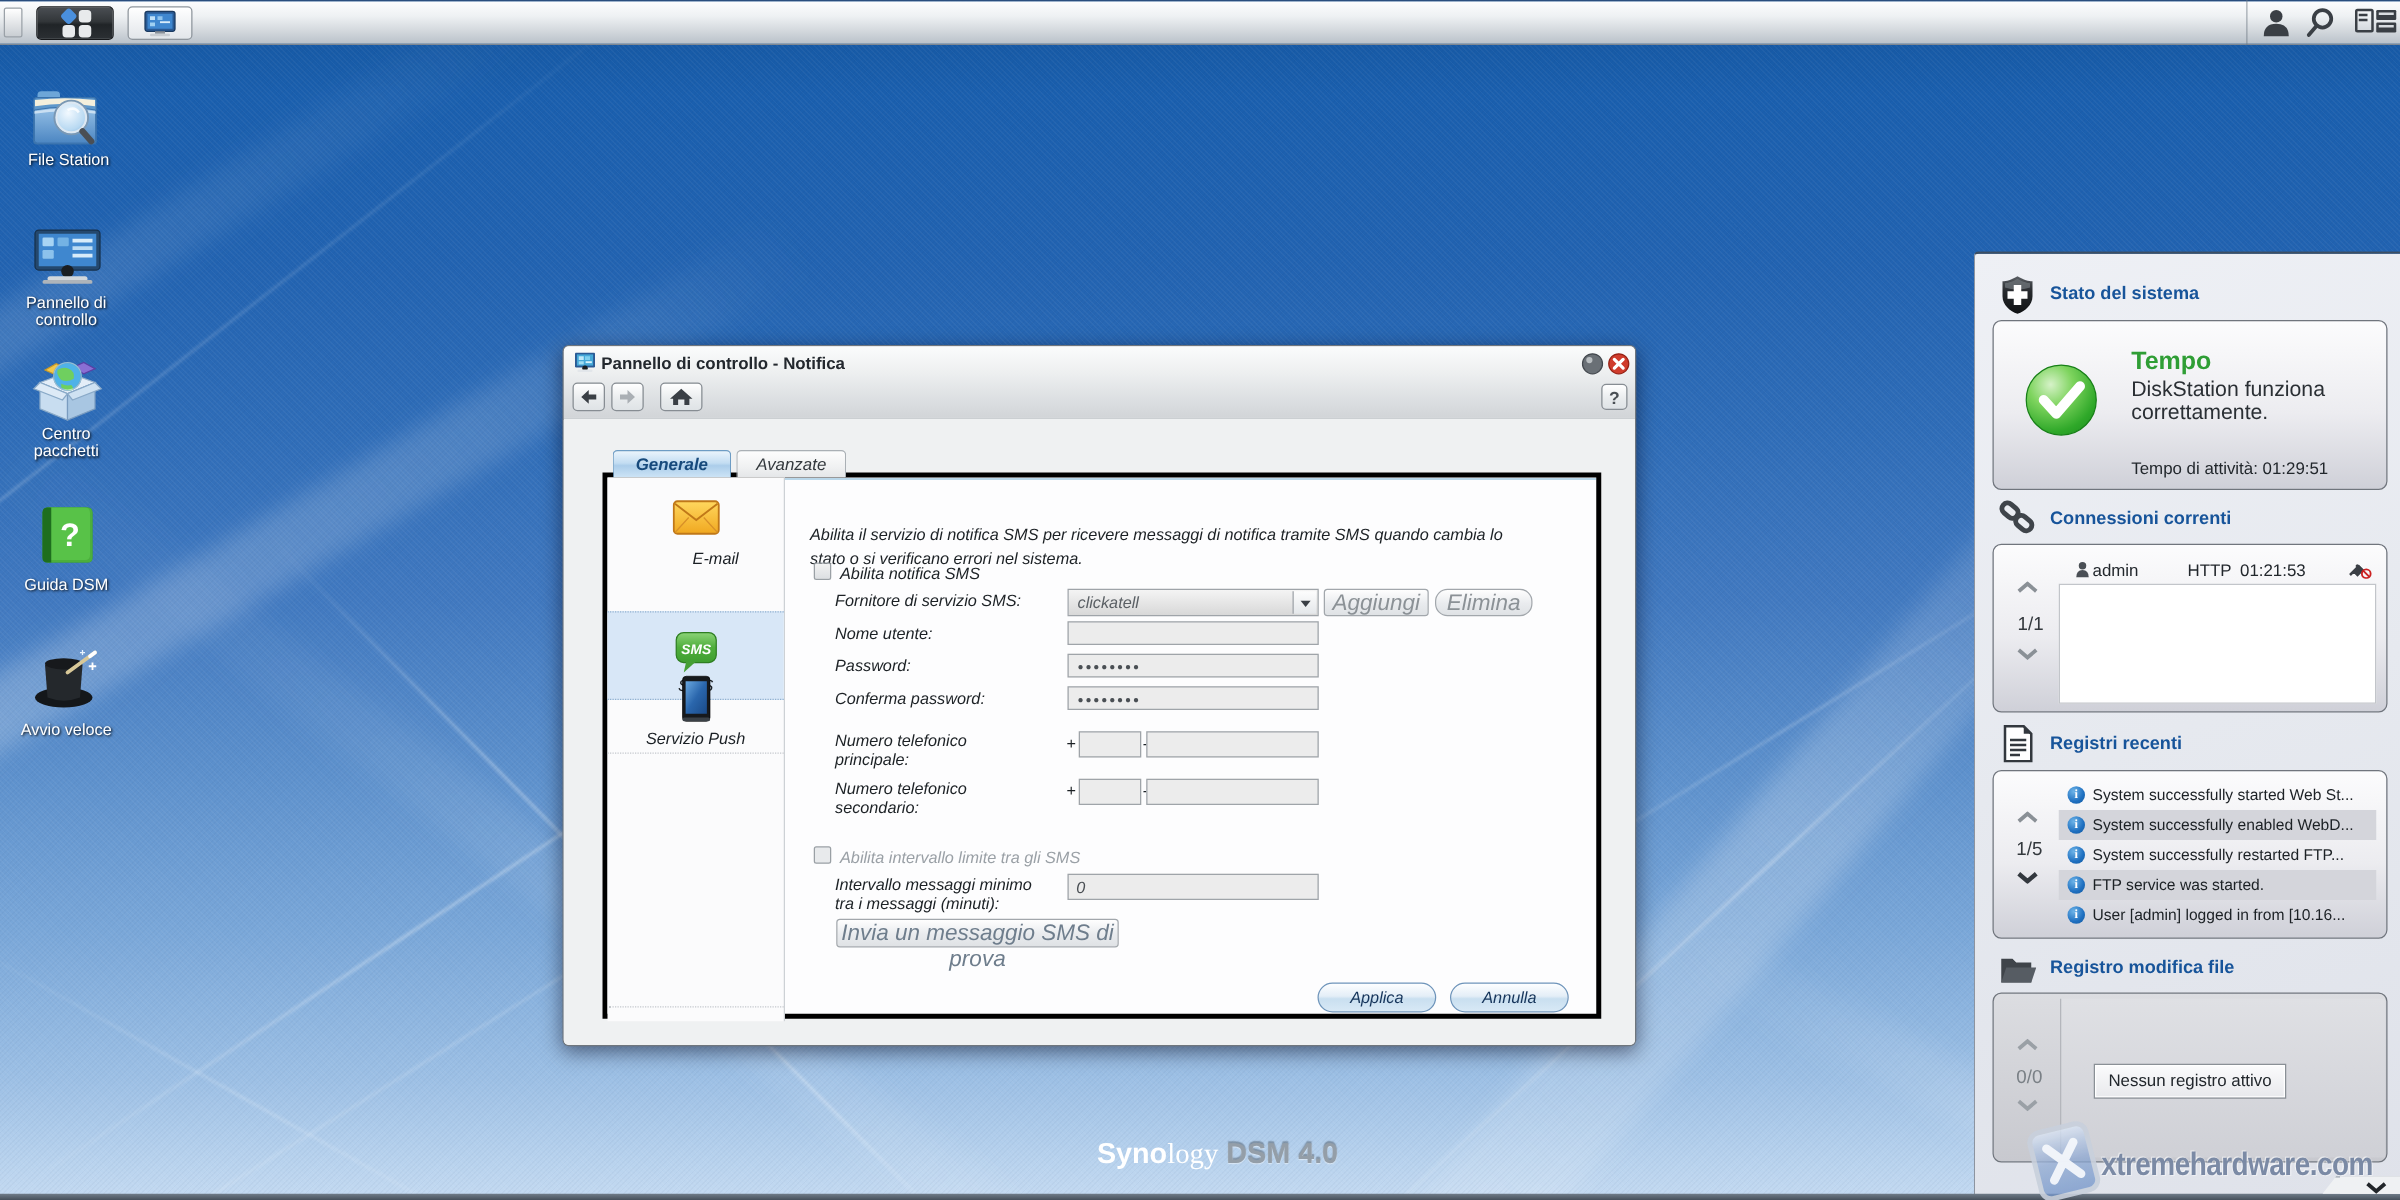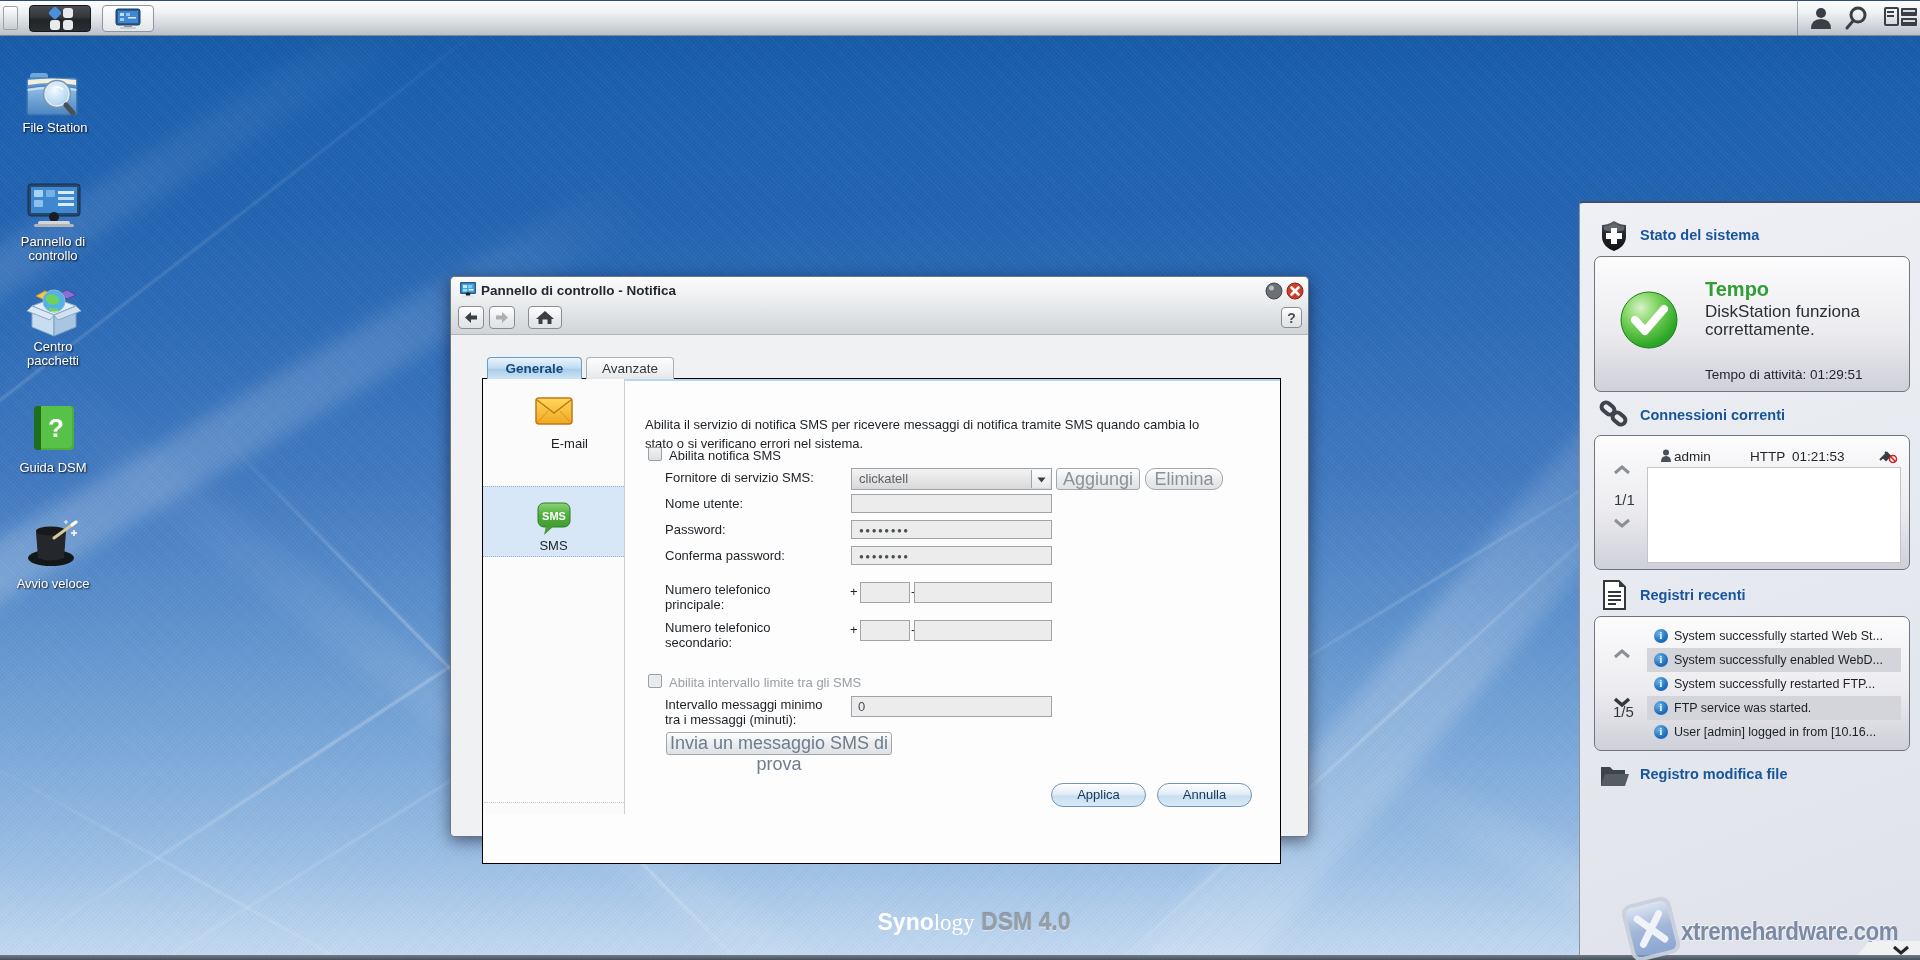--- a/index.html
+++ b/index.html
@@ -48,22 +48,22 @@
 
   
   .tab { top:-22px; height:22px; font-size:13.5px; font-weight:bold; text-align:center;
     border-radius:4px 4px 0 0; }
   #tab1 { left:4px; width:95px; background:linear-gradient(180deg,#eaf4fc 0%,#c3ddf2 45%,#abcdea 55%,#cde4f6 100%);
     border:1px solid #6d9cc4; border-bottom:none; color:#174a7c; line-height:21px; }
   #tab2 { left:103px; width:88px; background:linear-gradient(180deg,#fdfdfd 0%,#f0f1f2 60%,#e4e6e8 100%);
     border:1px solid #aab0b5; border-bottom:none; color:#33383d; font-weight:normal; line-height:21px; }
 
   
-  #panelc { left:31px; top:101px; width:799px; height:486px; background:#fdfdfe;
-    border:1px solid #000000; box-shadow:inset 0 2px 0 #b9d7ea; }
+  #panelc { left:31px; top:101px; width:799px; height:437px; background:#fdfdfe;
+    border:4px solid #000000; box-shadow:inset 0 2px 0 #b9d7ea;font-style:italic; }
   #sidebar { left:0; top:0; width:142px; height:435px; background:#fbfbfc; border-right:1px solid #cdd1d5; }
   .sbsec { left:0; width:141px; text-align:center; font-size:13px; color:#1a1f24; }
   #sb-sms { background:#d8e7f7; border-top:1px dotted #8fb0cf; border-bottom:1px dotted #8fb0cf; }
 
   
   #form { left:143px; top:0; width:656px; height:435px; font-size:13px; color:#1c2125; }
   .flabel { position:absolute; left:39px; font-size:13px; color:#1c2125; }
   .finput { position:absolute; background:#ececec; border:1px solid #9fa4a9; }
   .fbtn { position:absolute; border:1px solid #a2a7ac; border-radius:3px; text-align:center;
     background:linear-gradient(180deg,#fefefe,#e9ebee 55%,#dfe2e5); color:#8b9196; font-size:18px; }
@@ -376,20 +376,35 @@
                 <stop offset="1" stop-color="#3f9e30"></stop>
               </linearGradient>
             </defs>
           <rect x="2" y="2" width="32" height="24" rx="6" fill="url(#smsg)" stroke="#2e7e22" stroke-width="1"></rect>
           <path d="M10 25 L8 34 L18 25 Z" fill="#449e34"></path>
           <text x="18" y="19" font-size="11" font-weight="bold" fill="#fff" text-anchor="middle" font-family="Liberation Sans">SMS</text>
         </svg>
         <span class="abs" style="left:0;width:141px;top:51px">SMS</span>
       </div>
       <div class="abs" style="left:1px; top:423px; width:140px; border-top:1px dotted #c4c8cc;"></div>
+      <div class="abs sbsec" style="top:146px; height:75px; border-bottom:1px dotted #c4c8cc;">
+        <svg class="abs" width="26" height="40" style="left:58px; top:12px">
+          <defs>
+              <linearGradient id="phs" x1="0" y1="0" x2="1" y2="1">
+                <stop offset="0" stop-color="#6aa8e0"></stop>
+                <stop offset="0.5" stop-color="#2a66ac"></stop>
+                <stop offset="1" stop-color="#1a4a88"></stop>
+              </linearGradient>
+            </defs>
+          <rect x="2" y="1" width="22" height="36" rx="3" fill="#16191d" stroke="#000" stroke-width="0.5"></rect>
+          <rect x="4.5" y="5" width="17" height="26" fill="url(#phs)"></rect>
+          <rect x="2" y="34" width="22" height="3" rx="1.5" fill="#3a4046"></rect>
+        </svg>
+        <span class="abs" style="left:0;width:141px;top:55px">Servizio Push</span>
+      </div>
     </div>
     <div class="abs" id="form">
       <div style="position:absolute; left:19px; top:22px; width:620px; line-height:19px;margin-top:14px;">Abilita il servizio di notifica SMS per ricevere messaggi di notifica tramite SMS quando cambia lo<br>stato o si verificano errori nel sistema.</div>
       <div class="cb" style="left:22px; top:68px;"></div>
       <div class="flabel" style="left:43px; top:69px;">Abilita notifica SMS</div>
       <div class="flabel" style="top:91px;">Fornitore di servizio SMS:</div>
       <div class="flabel" style="top:117px;">Nome utente:</div>
       <div class="flabel" style="top:143px;">Password:</div>
       <div class="flabel" style="top:169px;">Conferma password:</div>
       <div class="flabel" style="top:203px;">Numero telefonico<br>principale:</div>
@@ -501,31 +516,42 @@
   <div class="whead" style="top:384px;">Registri recenti</div>
   <div class="wbox" style="top:413px; height:135px;">
     <div class="logrow" style="top:7px;"><span class="ii">i</span>System successfully started Web St...</div>
     <div class="logrow" style="top:31px; background:#d4d5db;"><span class="ii">i</span>System successfully enabled WebD...</div>
     <div class="logrow" style="top:55px;"><span class="ii">i</span>System successfully restarted FTP...</div>
     <div class="logrow" style="top:79px; background:#d4d5db;"><span class="ii">i</span>FTP service was started.</div>
     <div class="logrow" style="top:103px;"><span class="ii">i</span>User [admin] logged in from [10.16...</div>
     <svg class="arr" style="left:18px; top:32px">
         <path d="M2 8 L9 2 L16 8" fill="none" stroke="#8a9096" stroke-width="3"></path>
       </svg>
-    <div class="pgnum" style="left:18px; top:54px;margin-top:32px;">1/5</div>
+    <div class="pgnum" style="left:18px; top:54px;">1/5</div>
     <svg class="arr" style="left:18px; top:80px">
         <path d="M2 2 L9 8 L16 2" fill="none" stroke="#33383e" stroke-width="3.5"></path>
       </svg>
   </div>
 
   <svg class="abs" width="30" height="26" style="left:19px; top:560px">
     <path d="M2 4 L11 4 L14 7 L26 7 L26 23 L2 23 Z" fill="#3f444a"></path>
     <path d="M6 11 L30 11 L26 23 L2 23 Z" fill="#565c63"></path>
   </svg>
   <div class="whead" style="top:563px;">Registro modifica file</div>
+  <div class="wbox" style="top:591px; height:136px; background:linear-gradient(180deg,#dcdde1,#c8c9cf);">
+    <div style="position:absolute; left:53px; top:4px; width:260px; height:127px; background:linear-gradient(180deg,#dfe0e4,#cfd0d6); border-left:1px solid #b4b6bc;"></div>
+    <svg class="arr" style="left:18px; top:36px">
+        <path d="M2 8 L9 2 L16 8" fill="none" stroke="#9aa0a6" stroke-width="3"></path>
+      </svg>
+    <div class="pgnum" style="left:18px; top:58px; color:#7a8086;">0/0</div>
+    <svg class="arr" style="left:18px; top:84px">
+        <path d="M2 2 L9 8 L16 2" fill="none" stroke="#9aa0a6" stroke-width="3"></path>
+      </svg>
+    <div style="position:absolute; left:80px; top:56px; width:154px; height:28px; background:linear-gradient(180deg,#fbfbfc,#e8e9ec); border:1px solid #8a9096; box-shadow:inset 0 0 0 1px #fff; text-align:center; line-height:26px; font-size:13.5px; color:#22272c;">Nessun registro attivo</div>
+  </div>
 </div>
 <div class="abs" id="bstrip"></div>
 
 <div class="abs" style="left:1858px; top:941px; width:62px; height:14px; background:#eff1f3; border-top:1px solid #9aa2ac; transform:skewX(-38deg); transform-origin:bottom left;"></div>
 <div class="abs" style="left:1872px; top:941px; width:48px; height:14px; background:#eff1f3;"></div>
 <svg class="abs" width="18" height="11" style="left:1892px; top:945px">
     <path d="M2 2 L9 8 L16 2" fill="none" stroke="#22262a" stroke-width="3"></path>
   </svg>
 
 <svg class="abs" width="70" height="66" style="left:1618px; top:896px">

